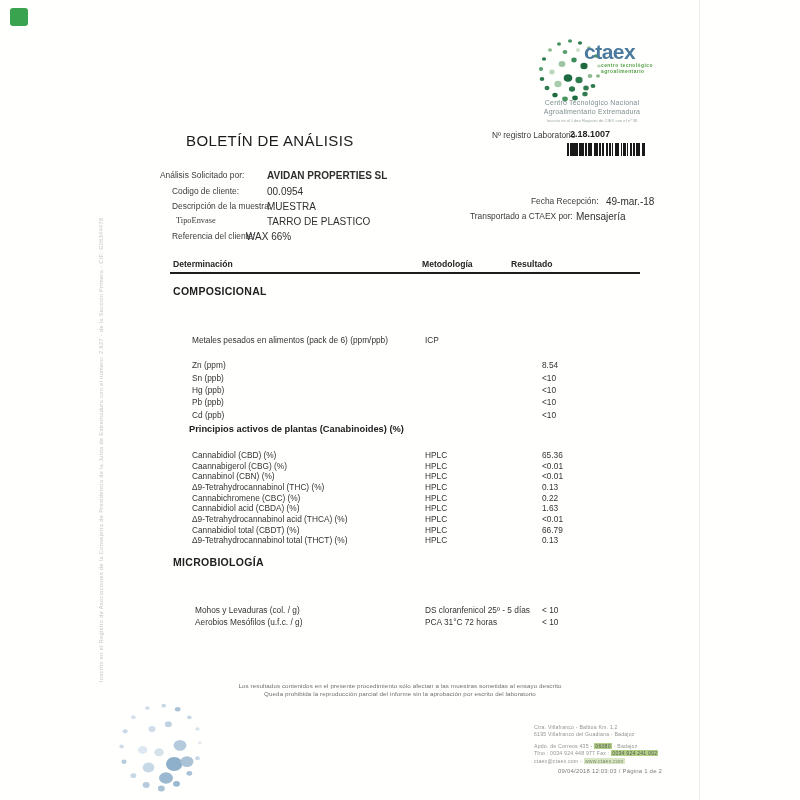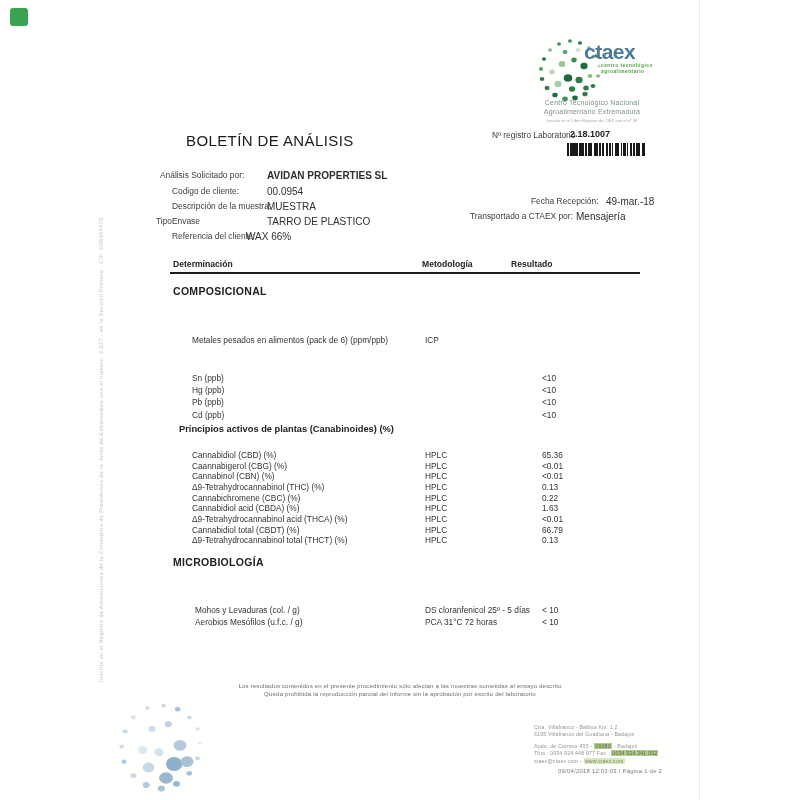--- a/index.html
+++ b/index.html
@@ -28,21 +28,21 @@
       repeating-linear-gradient(90deg,#191919 0 1px,rgba(0,0,0,0) 1px 4.5px);}
 
   
   .c-label{position:absolute;font-size:8.4px;color:#3c3c3c;}
   .c-value{position:absolute;font-size:10px;color:#2f2f2f;text-align:center;}
 
   
   .th{position:absolute;top:259px;font-size:8.6px;font-weight:bold;color:#242424;}
   .th-rule{position:absolute;left:170px;top:272px;width:470px;height:2px;background:#1d1d1d;}
   .section{position:absolute;left:173px;font-size:10.5px;font-weight:bold;color:#202020;letter-spacing:.3px;}
-  .subsection{position:absolute;left:179px;font-size:9.3px;font-weight:bold;color:#202020;text-align:right;}
+  .subsection{position:absolute;left:189px;font-size:9.3px;font-weight:bold;color:#202020;text-align:right;}
   .trow{position:absolute;left:0;width:700px;height:12px;font-size:8.3px;color:#333;}
   .c-det{position:absolute;left:192px;white-space:nowrap;}
   .c-met{position:absolute;left:425px;white-space:nowrap;}
   .c-res{position:absolute;left:542px;white-space:nowrap;}
   .micro .c-det{left:195px;}
 
   
   .disc{position:absolute;left:160px;width:480px;text-align:center;font-size:6.2px;color:#6f6f6f;letter-spacing:.1px;}
   .addr{position:absolute;left:534px;font-size:5.2px;color:#949494;letter-spacing:.2px;white-space:nowrap;}
   .addr span{margin-right:2px;}
@@ -109,41 +109,45 @@
   <div class="reg-label">Nº registro Laboratorio</div>
   <div class="reg-value">2.18.1007</div>
   <div class="barcode"></div>
 
   <div class="c-label" style="left:160px;top:170px;">Análisis Solicitado por:</div>
   <div class="c-value b" style="left:267px;top:170px;">AVIDAN PROPERTIES SL</div>
   <div class="c-label" style="left:172px;top:186px;">Codigo de cliente:</div>
   <div class="c-value" style="left:267px;top:186px;">00.0954</div>
   <div class="c-label" style="left:172px;top:201px;">Descripción de la muestra:</div>
   <div class="c-value" style="left:267px;top:201px;">MUESTRA</div>
-  <div class="c-label" style="left:156px;top:216px;">TipoEnvase</div>
+  <div class="c-label" style="left:176px;top:216px;font-family:Liberation Serif, serif;">TipoEnvase</div>
   <div class="c-value" style="left:267px;top:216px;">TARRO DE PLASTICO</div>
   <div class="c-label" style="left:172px;top:231px;">Referencia del cliente:</div>
   <div class="c-value" style="left:246px;top:231px;">WAX 66%</div>
 
   <div class="c-label" style="left:531px;top:196px;">Fecha Recepción:</div>
   <div class="c-value" style="left:606px;top:196px;">49-mar.-18</div>
   <div class="c-label" style="left:470px;top:211px;">Transportado a CTAEX por:</div>
   <div class="c-value" style="left:576px;top:211px;">Mensajería</div>
 
   <div class="th" style="left:173px;">Determinación</div>
   <div class="th" style="left:422px;">Metodología</div>
   <div class="th" style="left:511px;text-align:center;">Resultado</div>
   <div class="th-rule"></div>
 
   <div class="section" style="top:285px;">COMPOSICIONAL</div>
 
   <div class="trow" style="top:335px;">
     <span class="c-det">Metales pesados en alimentos (pack de 6) (ppm/ppb)</span>
     <span class="c-met">ICP</span>
     <span class="c-res"></span>
+  </div>
+  <div class="trow" style="top:360px;">
+    <span class="c-det">Zn (ppm)</span>
+    <span class="c-res">8.54</span>
   </div>
   <div class="trow" style="top:373px;">
     <span class="c-det">Sn (ppb)</span>
     <span class="c-res">&lt;10</span>
   </div>
   <div class="trow" style="top:385px;">
     <span class="c-det">Hg (ppb)</span>
     <span class="c-res">&lt;10</span>
   </div>
   <div class="trow" style="top:397px;">

